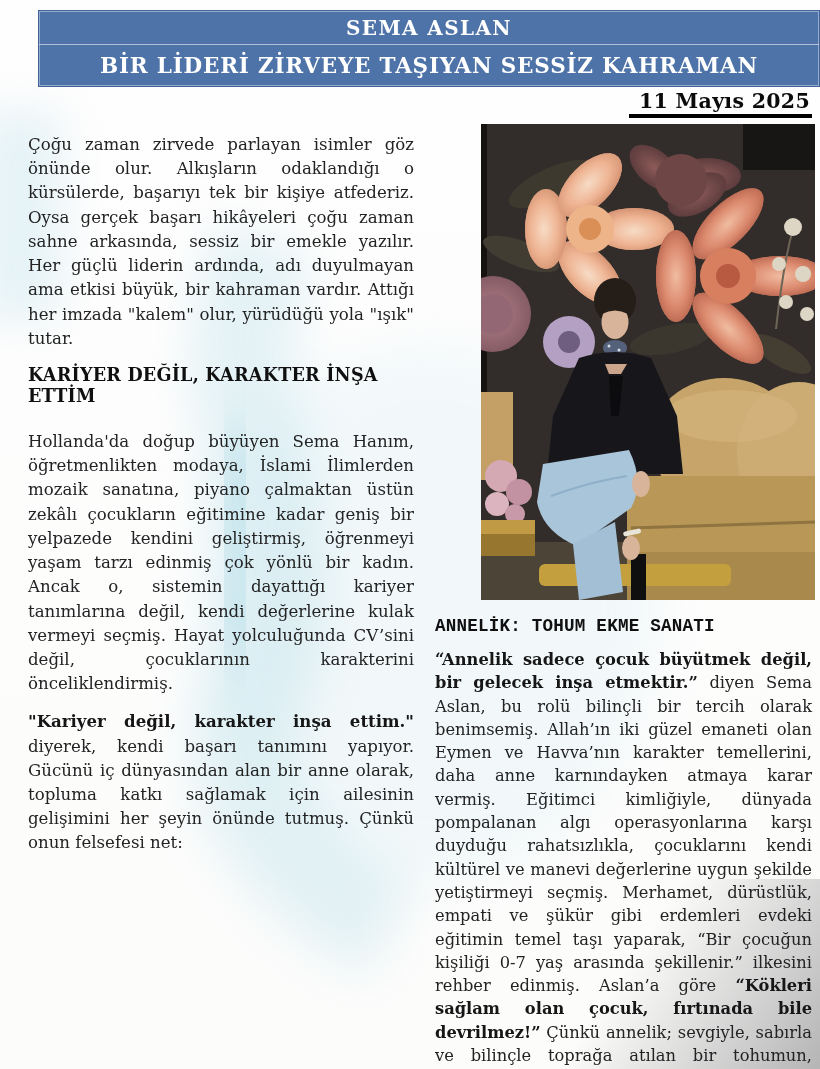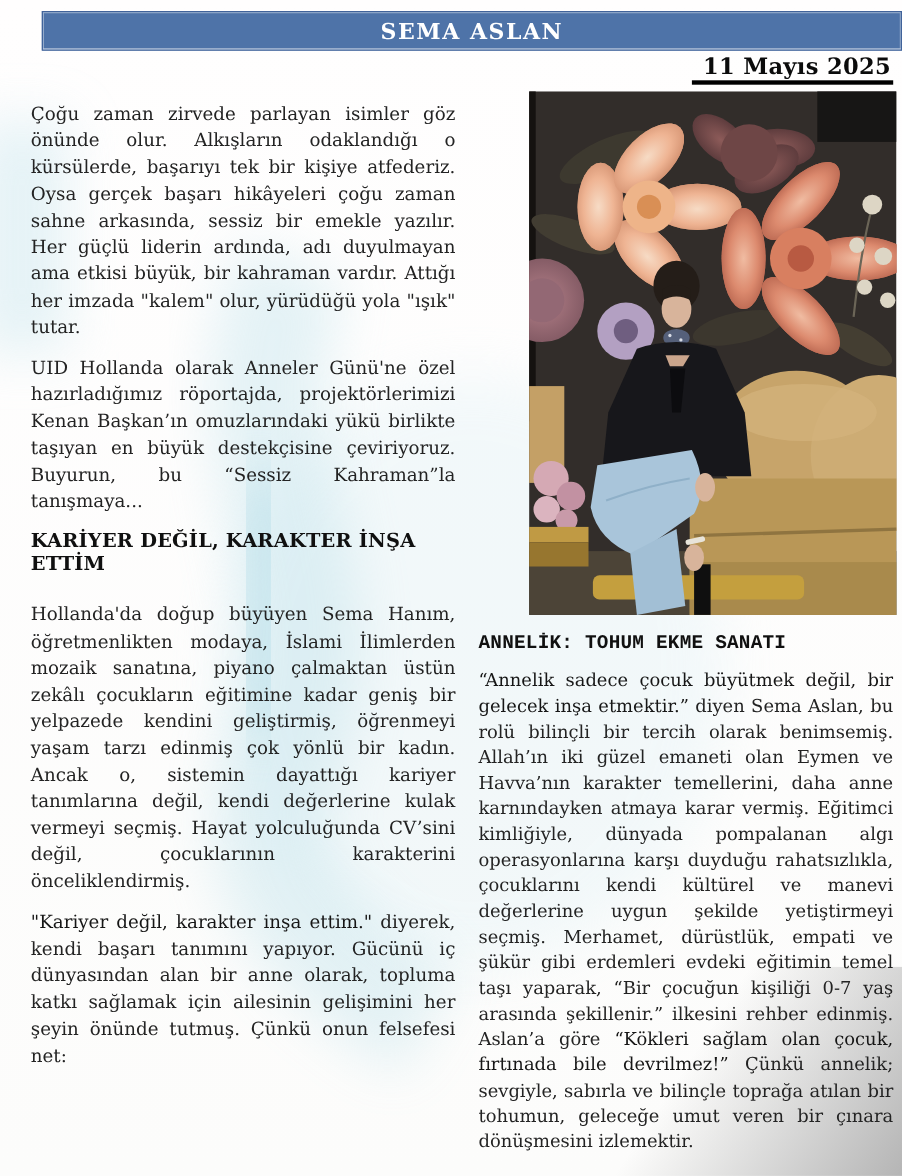--- a/index.html
+++ b/index.html
@@ -36,21 +36,21 @@
   }
   
   main{position:relative;z-index:1;display:flex;gap:21px;padding:2px 8px 0 28px;}
   .col{min-width:0;}
   .col.left{flex:0 0 386px;}
   .col.right{flex:1;}
   p{margin:12px 0 13px;font-size:16.6px;line-height:1.46;text-align:justify;color:#232323;}
   .col.right p{font-size:16.3px;line-height:1.43;}
   h3{margin:7px 0 24px;font-size:17.6px;letter-spacing:.2px;color:#101010;}
   .col.right h3{margin:4px 0 11px;font-family:Liberation Mono, monospace;}
-  .b{font-weight:normal;color:#161616;}
+  .b{font-weight:bold;color:#161616;}
   
   figure.photo{margin:3px 0 16px 46px;width:334px;height:476px;line-height:0;}
   figure.photo svg{display:block;}
 </style>
 </head>
 <body>
 
 <div class="page">
 
   <svg class="watermark" width="820" height="1069" viewBox="0 0 820 1069" aria-hidden="true">
@@ -63,31 +63,33 @@
     <ellipse cx="430" cy="610" rx="230" ry="270" fill="#d9eef4" opacity="0.30" filter="url(#wblur)"></ellipse>
     <path d="M 268 240 C 190 420, 325 520, 252 700 C 214 800, 300 880, 390 930" fill="none" stroke="#a8d8e4" stroke-width="105" opacity="0.30" filter="url(#wblur)"></path>
     <path d="M 240 430 C 230 520, 245 600, 230 660" fill="none" stroke="#9fd4e2" stroke-width="60" opacity="0.35" filter="url(#wblur)"></path>
   </svg>
   <div class="corner-shade"></div>
 
   <header>
     <div class="bar bar1">
       <span>SEMA ASLAN</span>
     </div>
+    <div class="bar bar2">
+      <span>BİR LİDERİ ZİRVEYE TAŞIYAN SESSİZ KAHRAMAN</span>
+    </div>
   </header>
 
   <div class="dateline">
     <span class="date">11 Mayıs 2025</span>
   </div>
 
   <main>
 
     <section class="col left">
       <p>Çoğu zaman zirvede parlayan isimler göz önünde olur. Alkışların odaklandığı o kürsülerde, başarıyı tek bir kişiye atfederiz. Oysa gerçek başarı hikâyeleri çoğu zaman sahne arkasında, sessiz bir emekle yazılır. Her güçlü liderin ardında, adı duyulmayan ama etkisi büyük, bir kahraman vardır. Attığı her imzada "kalem" olur, yürüdüğü yola "ışık" tutar.</p>
-      <p>UID Hollanda olarak Anneler Günü'ne özel hazırladığımız röportajda, projektörlerimizi Kenan Başkan’ın omuzlarındaki yükü birlikte taşıyan en büyük destekçisine çeviriyoruz. Buyurun, bu “Sessiz Kahraman”la tanışmaya...</p>
       <h3>KARİYER DEĞİL, KARAKTER İNŞA ETTİM</h3>
       <p>Hollanda'da doğup büyüyen Sema Hanım, öğretmenlikten modaya, İslami İlimlerden mozaik sanatına, piyano çalmaktan üstün zekâlı çocukların eğitimine kadar geniş bir yelpazede kendini geliştirmiş, öğrenmeyi yaşam tarzı edinmiş çok yönlü bir kadın. Ancak o, sistemin dayattığı kariyer tanımlarına değil, kendi değerlerine kulak vermeyi seçmiş. Hayat yolculuğunda CV’sini değil, çocuklarının karakterini önceliklendirmiş.</p>
       <p><span class="b">"Kariyer değil, karakter inşa ettim." </span><span>diyerek, kendi başarı tanımını yapıyor. Gücünü iç dünyasından alan bir anne olarak, topluma katkı sağlamak için ailesinin gelişimini her şeyin önünde tutmuş. Çünkü onun felsefesi net:</span></p>
 
     </section>
 
     <section class="col right">
 
       <figure class="photo">
         <svg width="334" height="476" viewBox="0 0 334 476" role="img">

